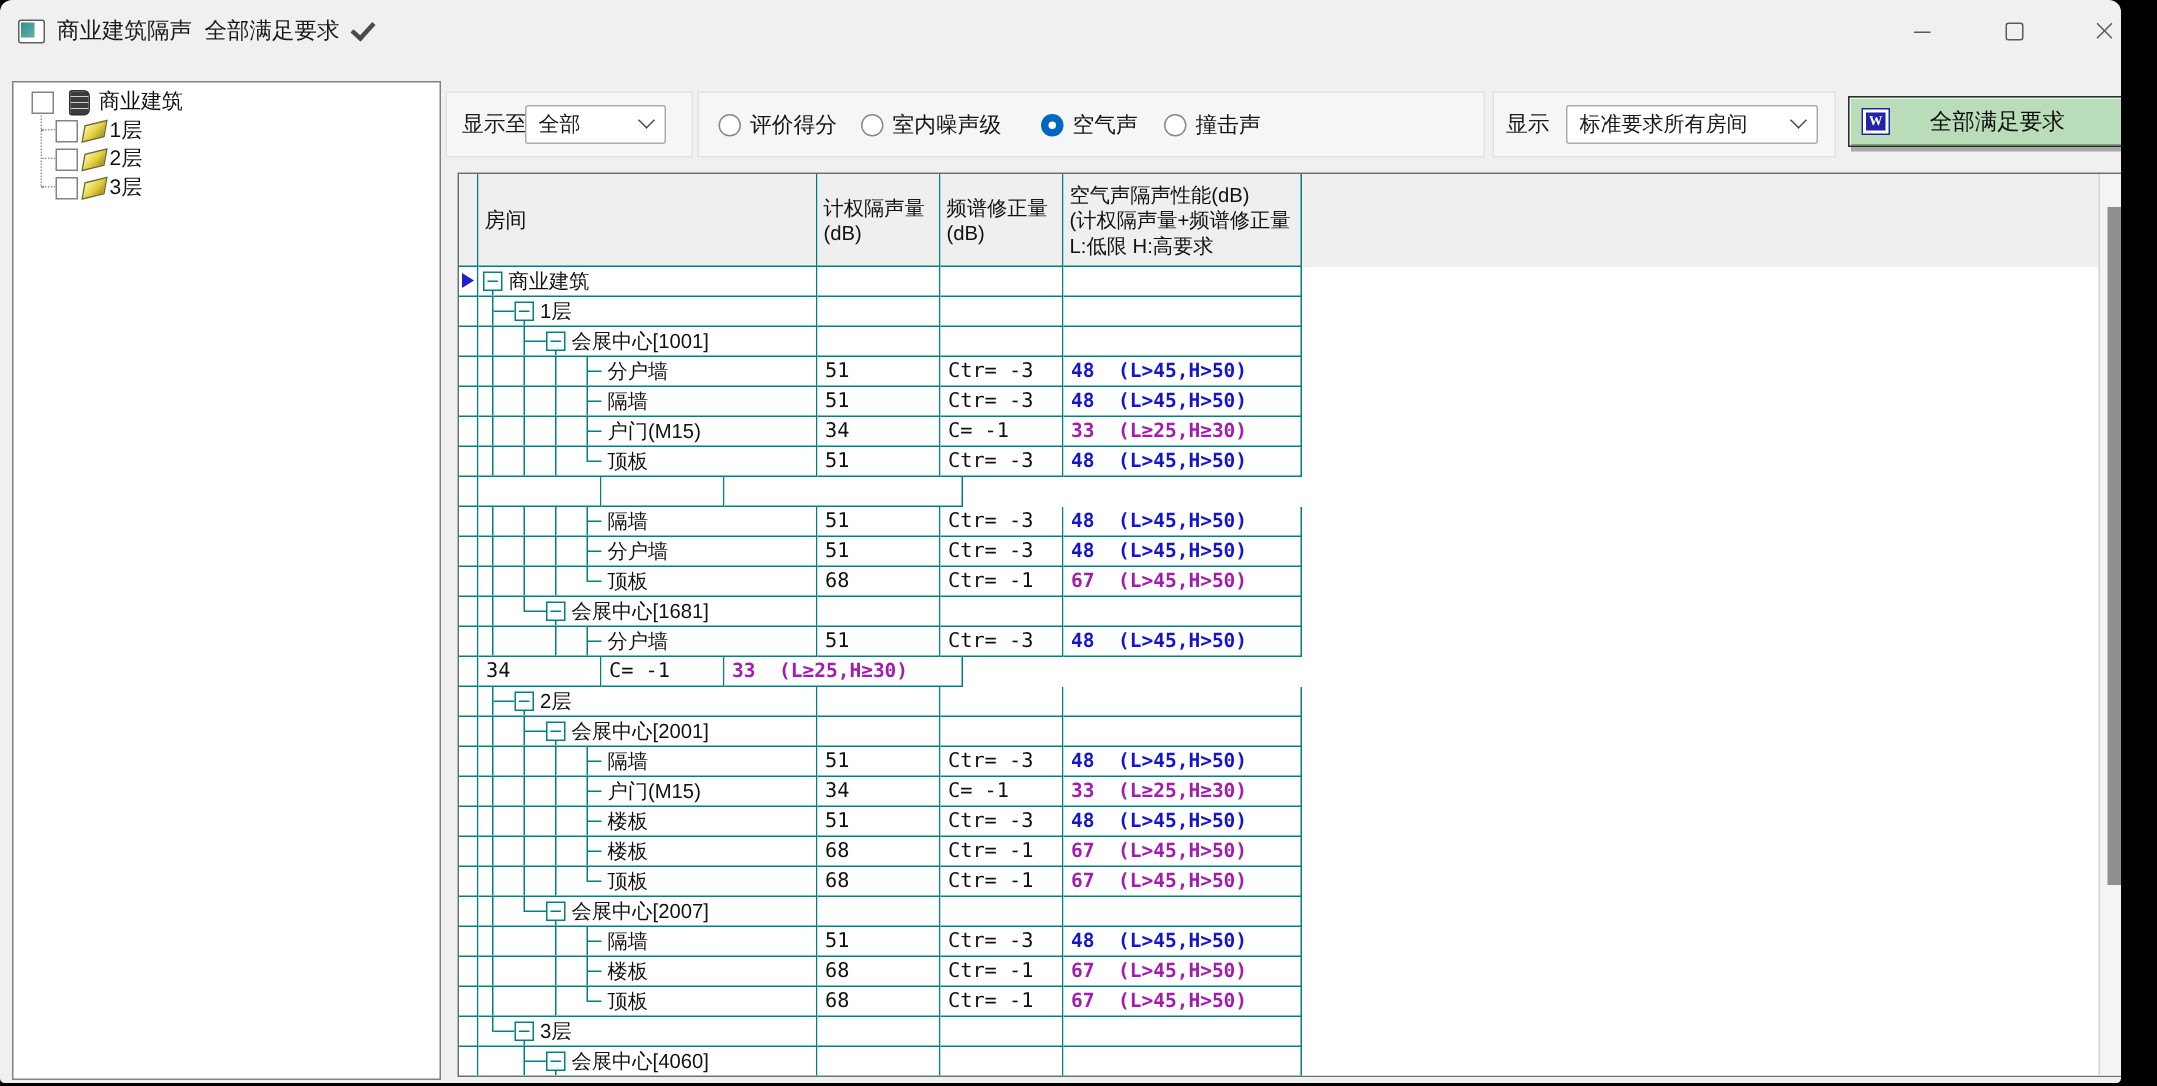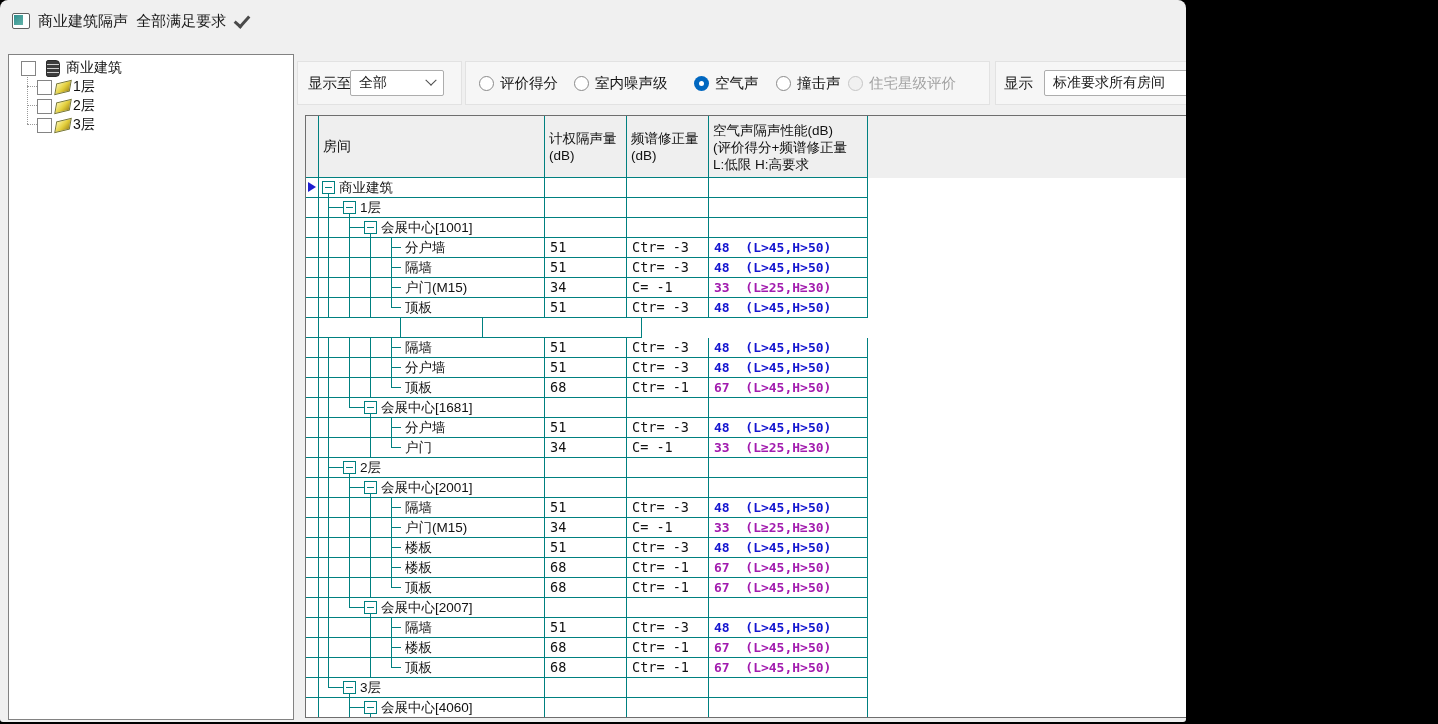--- a/index.html
+++ b/index.html
@@ -1,18 +1,18 @@
 <!DOCTYPE html>
 <html><head>
 <meta charset="utf-8">
 <style>
   html,body{margin:0;padding:0;}
   body{width:1438px;height:724px;background:#000;overflow:hidden;
        font-family:"Liberation Sans","DejaVu Sans",sans-serif;}
-  .window{position:absolute;left:0;top:0;width:1186px;height:722px;background:#f0f0f0;
+  .window{position:absolute;left:0;top:0;width:1414px;height:722px;background:#f0f0f0;
           border-radius:8px 8px 3px 3px;overflow:hidden;}
 
   
   .app-icon{position:absolute;left:12px;top:13px;width:16px;height:14px;background:#fff;
             border:1px solid #5f5f5f;border-radius:2px;}
   .app-icon span{position:absolute;left:1px;top:1px;width:9px;height:10px;
             background:linear-gradient(135deg,#2f8f8f,#63b2a8);}
   .title{position:absolute;left:38px;top:0;height:42px;line-height:42px;font-size:15px;color:#191919;
          white-space:pre;}
   .check{display:inline-block;width:12px;height:6px;border-left:3px solid #4a4a4a;
@@ -172,24 +172,20 @@
         <span>室内噪声级</span>
       </div>
       <div class="radio" style="left: 228px;">
         <span class="rc on"></span>
         <span>空气声</span>
       </div>
       <div class="radio" style="left: 310px;">
         <span class="rc off"></span>
         <span>撞击声</span>
       </div>
-      <div class="radio dis" style="left: 382px;">
-        <span class="rc dis"></span>
-        <span>住宅星级评价</span>
-      </div>
     </div>
 
   <div class="tb-panel p3">
     <span class="tb-label" style="left:8px;">显示</span>
     <div class="select" style="left:48px;width:168px;">
       <span class="txt">标准要求所有房间</span>
       <span class="chev"></span>
     </div>
   </div>
 
@@ -214,21 +210,21 @@
       </div>
       <div class="hc num">
         <span class="hls">
             <span class="hl">频谱修正量</span>
             <span class="hl">(dB)</span>
           </span>
       </div>
       <div class="hc perf">
         <span class="hls">
             <span class="hl">空气声隔声性能(dB)</span>
-            <span class="hl">(评价得分+频谱修正量</span>
+            <span class="hl">(计权隔声量+频谱修正量</span>
             <span class="hl">L:低限 H:高要求</span>
           </span>
       </div>
       <div class="hc rest"></div>
     </div>
     <div id="rowsBox">
         <div class="trow">
           <div class="cell c-mk">
             <div class="marker"></div>
           </div>
@@ -455,27 +451,20 @@
           <div class="cell c-num">
             <span class="cv">Ctr= -3</span>
           </div>
           <div class="cell c-perf">
             <span class="pv b">48  (L&gt;45,H&gt;50)</span>
           </div>
           <div class="c-rest"></div>
         </div>
         <div class="trow">
           <div class="cell c-mk"></div>
-          <div class="cell c-room">
-            <div class="vl" style="left: 9px; top: 0px; height: 19px;"></div>
-            <div class="vl" style="left: 51px; top: 0px; height: 19px;"></div>
-            <div class="vl" style="left: 72px; top: 0px; height: 10px;"></div>
-            <div class="hz" style="left: 73px; width: 9px;"></div>
-            <span class="rlabel" style="left: 86px;">户门</span>
-          </div>
           <div class="cell c-num">
             <span class="cv">34</span>
           </div>
           <div class="cell c-num">
             <span class="cv">C= -1</span>
           </div>
           <div class="cell c-perf">
             <span class="pv g">33  (L≥25,H≥30)</span>
           </div>
           <div class="c-rest"></div>

